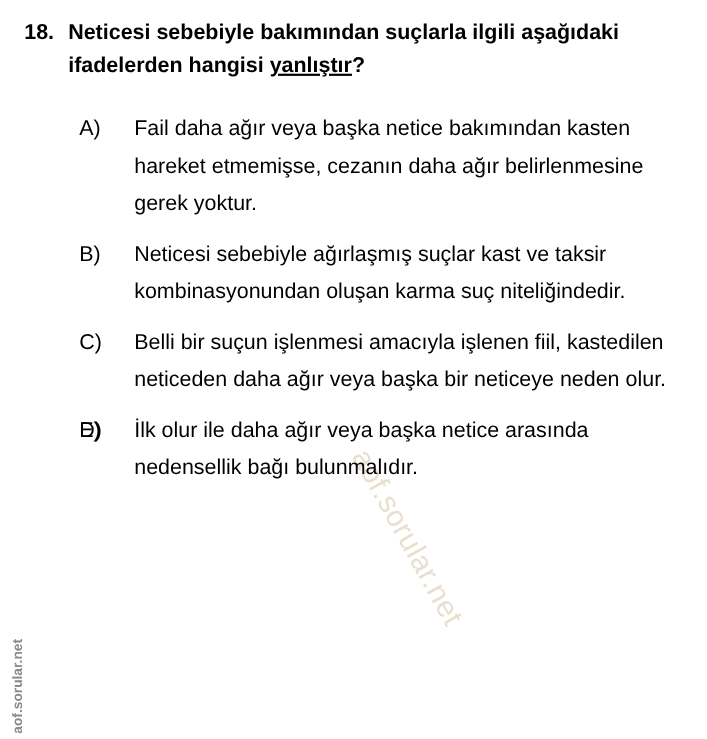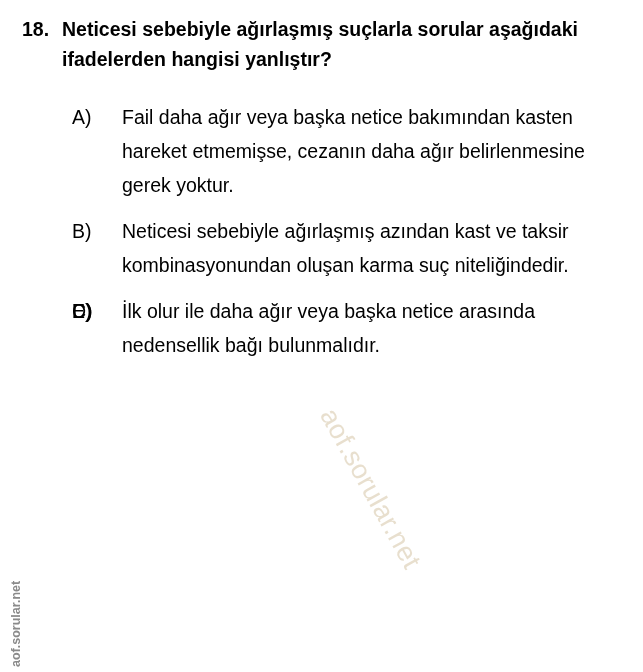--- a/index.html
+++ b/index.html
@@ -102,20 +102,21 @@
     font-size: 19.5px;
     font-weight: 700;
     line-height: 30px;
     text-align: justify;
     text-align-last: left;
     letter-spacing: 0px;
     word-spacing: 0px;
     hyphens: none;
   }
   .question-text .u {
+    text-decoration: underline;
     text-underline-offset: 2px;
     text-decoration-thickness: 2px;
   }
 
   
   .options {
     position: absolute;
     left: 72px;
     top: 100px;
     width: 550px;
@@ -151,38 +152,39 @@
 
 <div class="page">
 
   <div class="watermark">
     <div class="watermark-text">aof.sorular.net</div>
   </div>
 
   <div class="question">
     <div class="question-row">
       <span class="question-number">18.</span>
-      <span class="question-text"><span>Neticesi sebebiyle ağırlaşmış suçlarla sorular aşağıdaki ifadelerden hangisi </span><span class="u">yanlıştır</span><span>?</span></span>
+      <span class="question-text"><span>Neticesi sebebiyle bakımından suçlarla ilgili aşağıdaki ifadelerden hangisi </span><span class="u">yanlıştır</span><span>?</span></span>
     </div>
   </div>
 
   <div class="options">
 
     <div class="option">
       <span class="option-letter">A)</span>
       <span class="option-text">Fail daha ağır veya başka netice bakımından kasten hareket etmemişse, cezanın daha ağır belirlenmesine gerek yoktur.</span>
     </div>
 
     <div class="option">
       <span class="option-letter">B)</span>
-      <span class="option-text">Neticesi sebebiyle ağırlaşmış azından kast ve taksir kombinasyonundan oluşan karma suç niteliğindedir.</span>
+      <span class="option-text">Neticesi sebebiyle ağırlaşmış suçlar kast ve taksir kombinasyonundan oluşan karma suç niteliğindedir.</span>
     </div>
 
     <div class="option">
       <span class="option-letter">C)</span>
+      <span class="option-text">Belli bir suçun işlenmesi amacıyla işlenen fiil, kastedilen neticeden daha ağır veya başka bir neticeye neden olur.</span>
     </div>
 
     <div class="option">
       <span class="option-letter">D)</span>
     </div>
 
     <div class="option">
       <span class="option-letter">E)</span>
       <span class="option-text">İlk olur ile daha ağır veya başka netice arasında nedensellik bağı bulunmalıdır.</span>
     </div>

